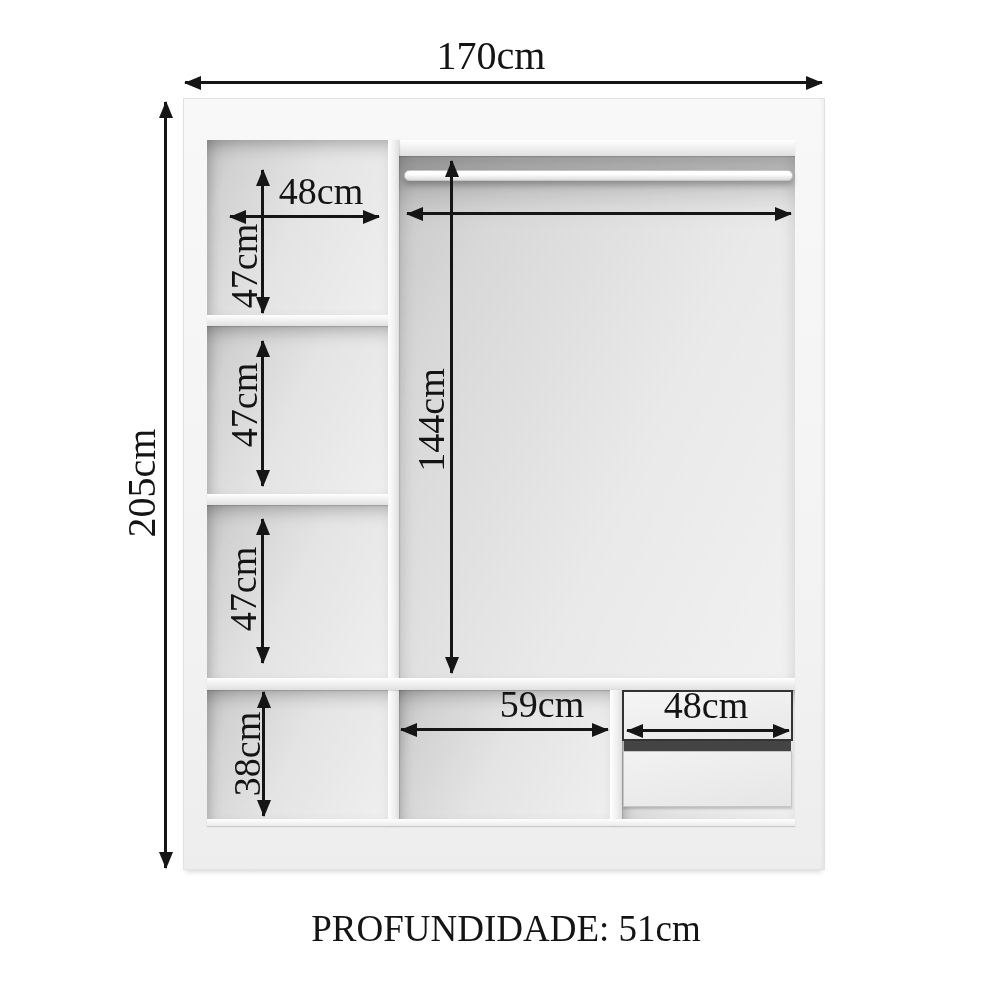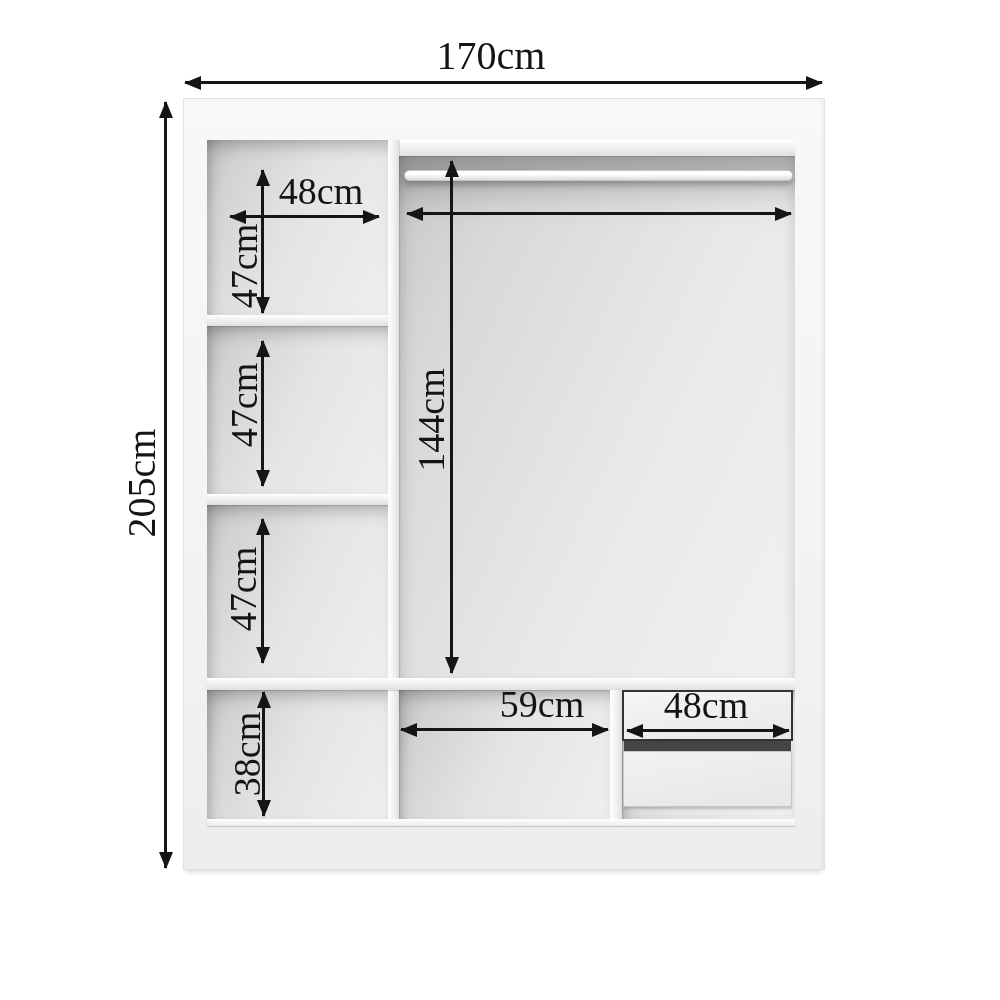--- a/index.html
+++ b/index.html
@@ -107,14 +107,15 @@
   <div class="lbl big rot" style="left:142px;top:483px;">205cm</div>
   <div class="lbl" style="left:321px;top:191px;">48cm</div>
   <div class="lbl rot" style="left:244px;top:266px;">47cm</div>
   <div class="lbl rot" style="left:244px;top:405px;">47cm</div>
   <div class="lbl rot" style="left:243px;top:589px;">47cm</div>
   <div class="lbl rot" style="left:247px;top:754px;">38cm</div>
   <div class="lbl rot" style="left:431px;top:420px;">144cm</div>
   <div class="lbl" style="left:507px;top:704px;margin-left:35px;">59cm</div>
   <div class="lbl" style="left:706px;top:705px;">48cm</div>
 
+  <div class="lbl depth" style="left:506px;top:928px;">PROFUNDIDADE: 51cm</div>
 
 </div>
 
 </body></html>

